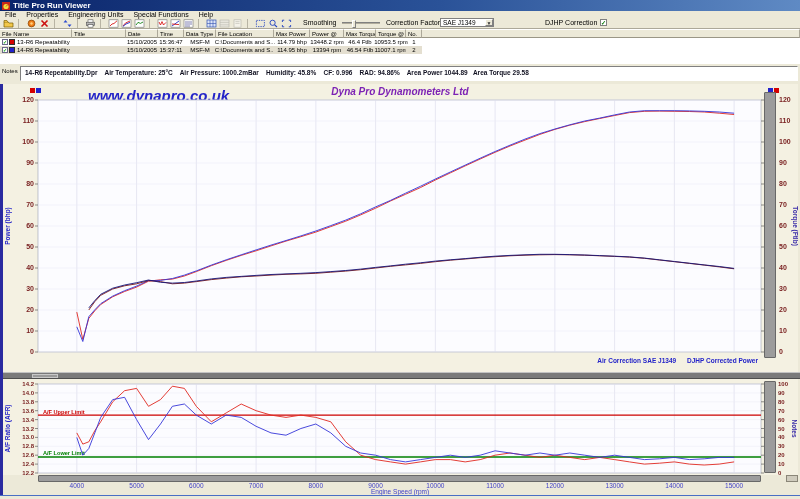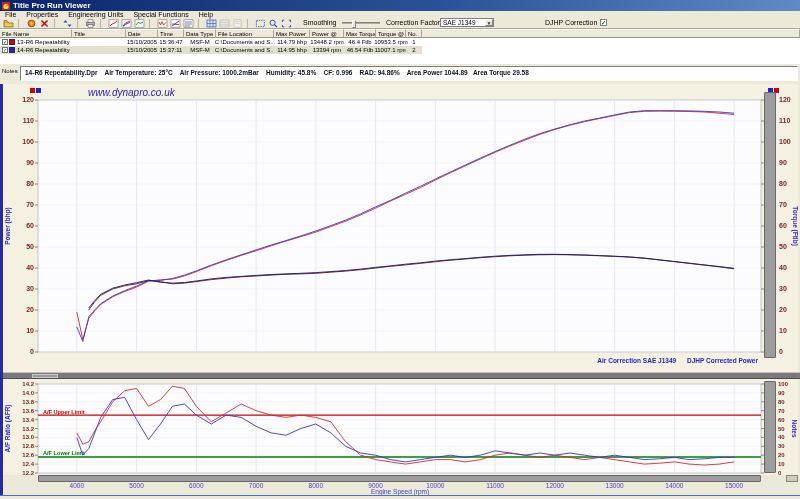--- a/index.html
+++ b/index.html
@@ -46,21 +46,21 @@
   .notesrow{position:absolute;left:0;top:66px;width:800px;height:16px;}
   .noteslabel{position:absolute;left:2px;top:2px;font-size:6px;color:#000;}
   .notesfield{position:absolute;left:20px;top:0;width:778px;height:15px;background:#fff;
     border:1px solid #808080;border-bottom-color:#fff;border-right-color:#fff;
     font-size:6.5px;font-weight:bold;color:#101020;padding:2px 0 0 4px;white-space:pre;overflow:hidden;}
 
   .chart-upper{position:absolute;left:2px;top:84px;width:796px;height:288px;background:#f4f1e2;}
   .chart-lower{position:absolute;left:2px;top:379px;width:796px;height:96px;background:#f4f1e2;}
   .chart-upper svg,.chart-lower svg{position:absolute;left:0;top:0;}
 
-  .brand-left{position:absolute;left:86px;top:3px;font-size:10px;font-weight:normal;font-style:italic;color:#2424c8;}
+  .brand-left{position:absolute;left:86px;top:3px;font-size:15px;font-weight:bold;font-style:italic;color:#2424c8;}
   .brand-center{position:absolute;left:0;width:100%;text-align:center;top:2px;font-size:10px;font-weight:bold;font-style:italic;color:#7c22b4;}
   .legend-sq{position:absolute;width:5px;height:5px;top:4px;}
   .chart-annotation{position:absolute;right:40px;top:273px;font-size:6.5px;font-weight:bold;color:#2424c8;white-space:pre;}
 
   .vscroll{position:absolute;left:762px;width:12px;background:#9c9c9c;border:1px solid #686868;border-radius:1px;}
   .vscroll.up{top:8px;height:266px;}
   .vscroll.dn{top:2px;height:92px;}
 
   .splitter{position:absolute;left:2px;top:372px;width:798px;height:7px;background:#7a7a7a;
     border-top:1px solid #c2c2c2;border-bottom:1px solid #4e4e4e;}
@@ -287,20 +287,21 @@
 
   <div class="notesrow">
     <span class="noteslabel">Notes</span>
     <div class="notesfield">14-R6 Repeatability.Dpr    Air Temperature: 25°C    Air Pressure: 1000.2mBar    Humidity: 45.8%    CF: 0.996    RAD: 94.86%    Area Power 1044.89   Area Torque 29.58</div>
   </div>
 
   <div class="chart-upper">
     <span class="legend-sq" style="left:28px;background:#d40000"></span>
     <span class="legend-sq" style="left:34px;background:#2222cc"></span>
     <span class="brand-left">www.dynapro.co.uk</span>
+    <span class="brand-center">Dyna Pro Dynamometers Ltd</span>
     <span class="legend-sq" style="left:766px;background:#2222cc"></span>
     <span class="legend-sq" style="left:772px;background:#d40000"></span>
     <svg id="chart1" width="796" height="288">
         <rect x="36" y="16" width="723" height="252" fill="#fcfcff" stroke="#9aa0b4" stroke-width="0.6"></rect>
         <line x1="74.8388429752066" y1="16" x2="74.8388429752066" y2="268" stroke="#d6d6ea" stroke-width="0.6"></line>
         <line x1="134.59090909090907" y1="16" x2="134.59090909090907" y2="268" stroke="#d6d6ea" stroke-width="0.6"></line>
         <line x1="194.34297520661156" y1="16" x2="194.34297520661156" y2="268" stroke="#d6d6ea" stroke-width="0.6"></line>
         <line x1="254.09504132231405" y1="16" x2="254.09504132231405" y2="268" stroke="#d6d6ea" stroke-width="0.6"></line>
         <line x1="313.8471074380165" y1="16" x2="313.8471074380165" y2="268" stroke="#d6d6ea" stroke-width="0.6"></line>
         <line x1="373.599173553719" y1="16" x2="373.599173553719" y2="268" stroke="#d6d6ea" stroke-width="0.6"></line>

